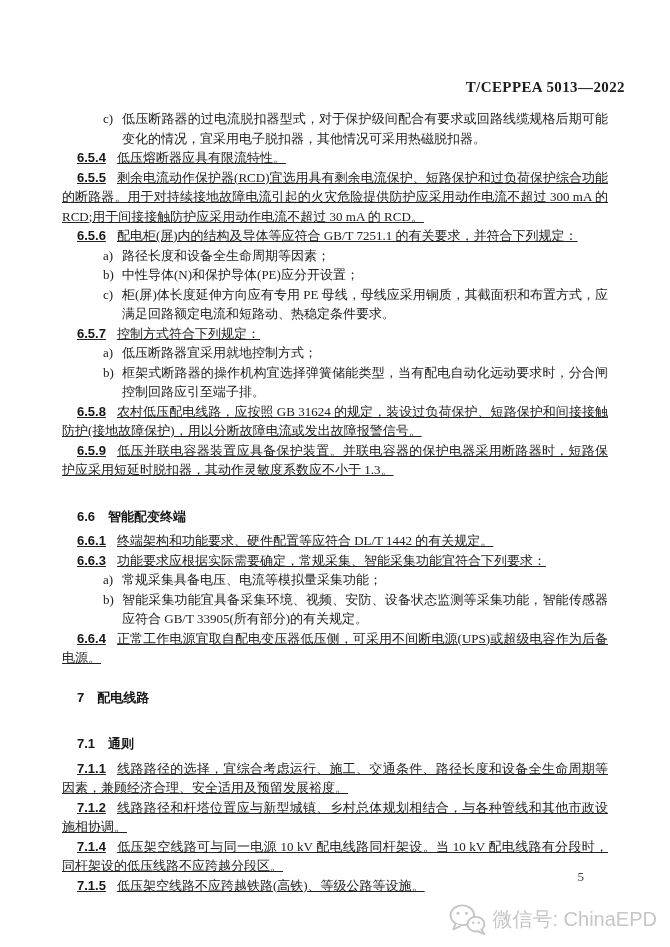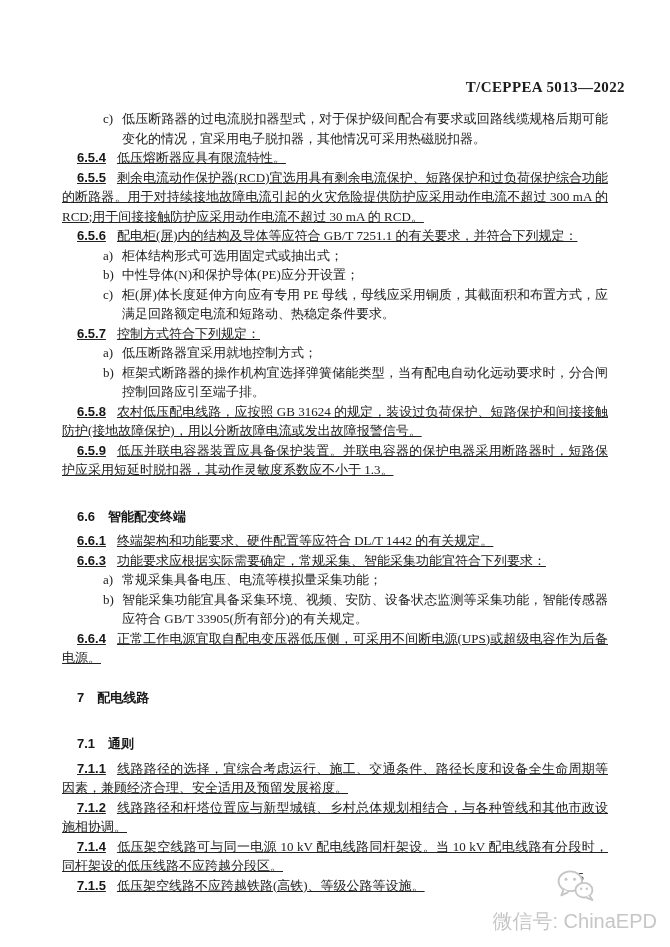--- a/index.html
+++ b/index.html
@@ -71,37 +71,36 @@
     position: absolute;
     right: 13px;
     bottom: 12px;
     display: flex;
     align-items: center;
     gap: 7px;
     font-family: "Liberation Sans", "DejaVu Sans", sans-serif;
     font-size: 20px;
     color: #c6c6c6;
     white-space: nowrap;
-    flex-direction: column;
   }
   .watermark svg { display: block; }
 </style>
 </head>
 <body>
 
 <div class="page" style="background: rgb(255, 255, 255);">
 
   <div class="doc-code">T/CEPPEA 5013—2022</div>
 
   <div class="content" id="blocks" style="color: rgb(34, 34, 34);">
       <p class="subitem"><span class="label">c)</span><span>低压断路器的过电流脱扣器型式，对于保护级间配合有要求或回路线缆规格后期可能变化的情况，宜采用电子脱扣器，其他情况可采用热磁脱扣器。</span></p>
       <p class="clause"><span class="num">6.5.4</span><span>低压熔断器应具有限流特性。</span></p>
       <p class="clause"><span class="num">6.5.5</span><span>剩余电流动作保护器(RCD)宜选用具有剩余电流保护、短路保护和过负荷保护综合功能的断路器。用于对持续接地故障电流引起的火灾危险提供防护应采用动作电流不超过 300 mA 的 RCD;用于间接接触防护应采用动作电流不超过 30 mA 的 RCD。</span></p>
       <p class="clause"><span class="num">6.5.6</span><span>配电柜(屏)内的结构及导体等应符合 GB/T 7251.1 的有关要求，并符合下列规定：</span></p>
-      <p class="subitem"><span class="label">a)</span><span>柜体结构形式可选用固定式或抽出式；</span></p>
+      <p class="subitem"><span class="label">a)</span><span>路径长度和设备全生命周期等因素；</span></p>
       <p class="subitem"><span class="label">b)</span><span>中性导体(N)和保护导体(PE)应分开设置；</span></p>
       <p class="subitem"><span class="label">c)</span><span>柜(屏)体长度延伸方向应有专用 PE 母线，母线应采用铜质，其截面积和布置方式，应满足回路额定电流和短路动、热稳定条件要求。</span></p>
       <p class="clause"><span class="num">6.5.7</span><span>控制方式符合下列规定：</span></p>
       <p class="subitem"><span class="label">a)</span><span>低压断路器宜采用就地控制方式；</span></p>
       <p class="subitem"><span class="label">b)</span><span>框架式断路器的操作机构宜选择弹簧储能类型，当有配电自动化远动要求时，分合闸控制回路应引至端子排。</span></p>
       <p class="clause"><span class="num">6.5.8</span><span>农村低压配电线路，应按照 GB 31624 的规定，装设过负荷保护、短路保护和间接接触防护(接地故障保护)，用以分断故障电流或发出故障报警信号。</span></p>
       <p class="clause"><span class="num">6.5.9</span><span>低压并联电容器装置应具备保护装置。并联电容器的保护电器采用断路器时，短路保护应采用短延时脱扣器，其动作灵敏度系数应不小于 1.3。</span></p>
       <p class="heading h2"><span class="num">6.6</span><span>智能配变终端</span></p>
       <p class="clause"><span class="num">6.6.1</span><span>终端架构和功能要求、硬件配置等应符合 DL/T 1442 的有关规定。</span></p>
       <p class="clause"><span class="num">6.6.3</span><span>功能要求应根据实际需要确定，常规采集、智能采集功能宜符合下列要求：</span></p>

